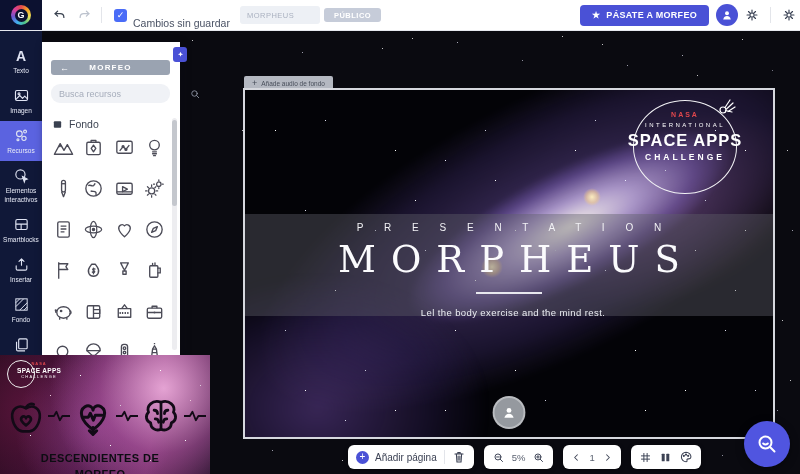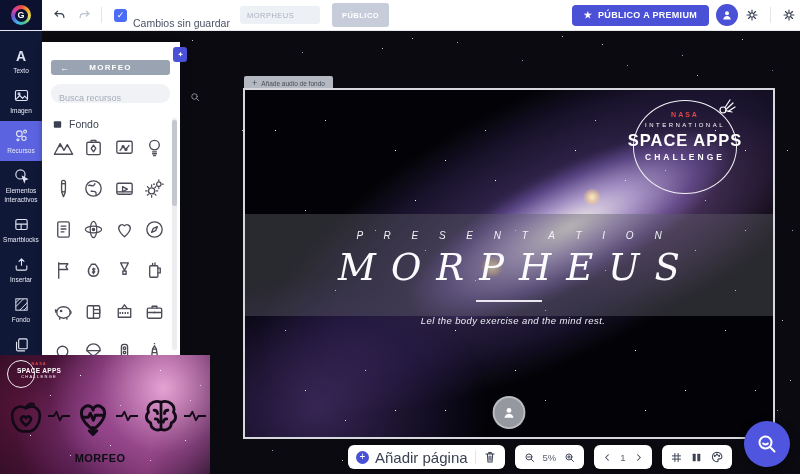--- a/index.html
+++ b/index.html
@@ -17,21 +17,21 @@
          display:flex;align-items:center;justify-content:center;line-height:1;}
   .tb-btn{border:none;background:none;padding:0 5px;display:flex;align-items:center;cursor:pointer;color:#39414f;}
   .tb-btn.disabled{color:#bcc2cd;}
   .tb-divider{width:1px;height:16px;background:#e3e5ea;margin:0 4px;}
   .save-check{width:13px;height:13px;border-radius:3px;background:#4a6cf7;color:#fff;font-size:9px;
           display:flex;align-items:center;justify-content:center;margin:0 6px 0 8px;}
   .unsaved{font-size:10.5px;color:#4a5264;margin-right:10px;white-space:nowrap;margin-top:16px;}
   .title-input{width:66px;height:18px;background:#edf0f5;border:none;border-radius:3px;padding:0 7px;
           font-size:7.5px;letter-spacing:.5px;color:#3c4557;font-family:"Liberation Sans",sans-serif;}
   .title-input::placeholder{color:#aab1c0;}
-  .pub-badge{margin-left:12px;height:24px;padding:0 10px;background:#c6ccd9;border:none;border-radius:3px;
+  .pub-badge{margin-left:4px;height:14px;padding:0 10px;background:#c6ccd9;border:none;border-radius:3px;
           color:#ffffff;font-size:7.5px;font-weight:bold;letter-spacing:.5px;display:flex;align-items:center;cursor:pointer;}
   .tb-right{margin-left:auto;display:flex;align-items:center;gap:7px;padding-right:4px;}
   .btn-premium{height:21px;background:#4a51d6;color:#fff;border:none;border-radius:4px;padding:0 12px;
           font-size:9px;font-weight:bold;letter-spacing:.3px;display:flex;align-items:center;gap:6px;cursor:pointer;}
   .avatar-btn{width:22px;height:22px;border-radius:50%;background:#4a51d6;border:none;display:flex;
           align-items:center;justify-content:center;color:#fff;cursor:pointer;padding:0;}
   .gear-btn{border:none;background:none;color:#3a4254;padding:0;cursor:pointer;display:flex;}
   .btn-present{height:22px;background:#4a51d6;color:#fff;border:none;border-radius:4px;display:flex;
           align-items:center;padding:0;cursor:pointer;overflow:hidden;}
   .present-main{display:flex;align-items:center;gap:5px;padding:0 8px;font-size:9px;font-weight:bold;letter-spacing:.3px;}
@@ -75,21 +75,21 @@
       210px 240px #fff,240px 40px #ccd,270px 140px #fff,300px 220px #dde,330px 60px #fff,360px 180px #eef,
       390px 260px #fff,420px 80px #ccd,450px 160px #fff,480px 240px #dde,500px 60px #fff,510px 300px #ccd,
       60px 300px #fff,100px 330px #dde,200px 320px #fff,300px 310px #ccd,400px 320px #fff,470px 40px #eef,
       250px 90px #fff,350px 30px #ccd,150px 320px #fff,80px 30px #dde,500px 140px #fff,40px 240px #ccd,
       440px 300px #fff,380px 90px #eef,230px 190px #fff,310px 160px #ccd,170px 110px #fff,130px 140px #dde,
       490px 200px #fff,460px 110px #ccd,270px 280px #fff,200px 70px #eef;}
   .glow-star{position:absolute;width:18px;height:18px;border-radius:50%;
     background:radial-gradient(circle,rgba(255,240,190,.95),rgba(255,210,120,.45) 45%,transparent 70%);}
   .gs1{left:338px;top:98px;}  .gs2{left:236px;top:166px;width:22px;height:22px;}
   .title-band{position:absolute;left:0;top:124px;width:100%;height:102px;background:rgba(95,95,105,.42);}
-  .slide-texts{position:absolute;left:0;top:140px;width:100%;text-align:center;color:#fff;font-style:italic;}
+  .slide-texts{position:absolute;left:0;top:132px;width:100%;text-align:center;color:#fff;}
   .kicker{font-size:10px;letter-spacing:9px;text-indent:9px;color:#f2f2f5;}
   .big-title{font-family:"DejaVu Serif","Liberation Serif",serif;font-size:37px;letter-spacing:15px;
       text-indent:15px;margin-top:5px;color:#fbfbfd;font-weight:normal;}
   .title-rule{width:66px;height:2px;background:#e8e8ee;margin:11px auto 0;}
   .slide-sub{margin-top:13px;font-size:9.5px;color:#eceef4;letter-spacing:.4px;padding-left:8px;}
   
   .nasa-logo{position:absolute;right:22px;top:8px;width:132px;height:100px;color:#fff;text-align:center;}
   .nasa-ellipse{position:absolute;left:14px;top:2px;width:102px;height:92px;border:1.5px solid #f2f2f5;border-radius:50%;}
   .nasa-sat{position:absolute;right:12px;top:-4px;color:#fff;}
   .nasa-txt{position:relative;padding-top:13px;line-height:1.25;}
@@ -103,21 +103,21 @@
   
   .panel{position:absolute;left:42px;top:42px;width:138px;height:314px;background:#ffffff;z-index:35;
       box-shadow:2px 2px 8px rgba(10,10,20,.45);}
   .pin-tab{position:absolute;right:-7px;top:5px;width:14px;height:15px;background:#4a51d6;border:none;
       border-radius:3px;color:#fff;display:flex;align-items:center;justify-content:center;cursor:pointer;padding:0;}
   .volver-btn{position:absolute;left:9px;top:18px;width:119px;height:15px;background:#9aa3b1;border:none;
       border-radius:3px;color:#fff;font-size:8px;font-weight:bold;letter-spacing:1.2px;cursor:pointer;
       display:flex;align-items:center;justify-content:center;}
   .volver-arrow{position:absolute;left:9px;font-size:9px;font-weight:normal;}
   .search-box{position:absolute;left:9px;top:42px;width:119px;height:19px;background:#f0f2f6;border-radius:9px;
-      display:flex;align-items:flex-end;gap:40px;}
+      display:flex;align-items:center;gap:40px;}
   .search-input{flex:1;border:none;background:none;padding:0 0 0 8px;font-size:9px;color:#3c4557;width:90px;
       font-family:"Liberation Sans",sans-serif;}
   .search-input::placeholder{color:#a6adbb;}
   .search-ic{color:#8d94a3;padding-right:7px;display:flex;}
   .section-head{position:absolute;left:10px;top:76px;display:flex;align-items:center;gap:6px;color:#3f4654;font-size:10.5px;}
   .icon-grid{position:absolute;left:6px;top:92px;width:122px;display:grid;grid-template-columns:repeat(4,1fr);
       row-gap:14px;justify-items:center;}
   .res-cell{border:none;background:none;padding:2px;color:#4b4b57;cursor:pointer;display:flex;}
   .panel-scroll{position:absolute;right:3px;top:76px;width:5px;height:232px;background:#ededf0;border-radius:3px;}
   .panel-thumb{position:absolute;right:0;top:2px;width:5px;height:86px;background:#c4c7cd;border-radius:3px;cursor:pointer;}
@@ -138,21 +138,21 @@
   .tl-big{font-size:6.5px;font-weight:bold;letter-spacing:.3px;white-space:nowrap;}
   .tl-small{font-size:4px;letter-spacing:1.3px;white-space:nowrap;}
   .thumb-icons{position:absolute;left:4px;top:38px;width:202px;display:flex;align-items:center;color:#120a16;}
   .thumb-icons svg{flex:none;}
   .thumb-caption{position:absolute;left:0;top:96px;width:200px;text-align:center;color:#0c0c12;
       font-weight:bold;font-size:11px;line-height:1.45;letter-spacing:.4px;}
   
   .bottombar{position:absolute;left:348px;top:445px;display:flex;gap:10px;z-index:40;}
   .bb-group{background:#fff;border-radius:6px;height:24px;display:flex;align-items:center;padding:0 8px;gap:7px;
       box-shadow:0 1px 4px rgba(0,0,0,.35);color:#3c4254;}
-  .bb-label{font-size:15px;color:#3c4254;white-space:nowrap;}
+  .bb-label{font-size:10px;color:#3c4254;white-space:nowrap;}
   .bb-num{font-size:9.5px;color:#5a6170;}
   .bb-btn{border:none;background:none;padding:0;display:flex;align-items:center;cursor:pointer;color:#3c4254;}
   .bb-divider{width:1px;height:14px;background:#e3e5ea;}
   .add-circle{width:13px;height:13px;border-radius:50%;background:#4a51d6;color:#fff;font-size:10px;line-height:12px;
       display:flex;align-items:center;justify-content:center;}
   .help-btn{position:absolute;right:10px;bottom:7px;width:46px;height:46px;border-radius:50%;background:#5055e0;
       border:none;display:flex;align-items:center;justify-content:center;color:#fff;cursor:pointer;z-index:50;
       box-shadow:0 2px 8px rgba(0,0,0,.4);}
 </style>
 </head>
@@ -516,21 +516,21 @@
     </button>
   <div class="tb-divider"></div>
   <span class="save-check">✓</span>
   <span class="unsaved">Cambios sin guardar</span>
   <input class="title-input" placeholder="MORPHEUS" style="">
   <button class="pub-badge">PÚBLICO</button>
 
   <div class="tb-right">
     <button class="btn-premium">
       <span>★</span>
-      <span>PÚBLICO A PREMIUM</span>
+      <span>PÁSATE A MORFEO</span>
     </button>
     <button class="avatar-btn">
         <svg class="ic" width="14" height="14">
           <use href="#ic-person"></use>
         </svg>
       </button>
     <button class="gear-btn">
         <svg class="ic" width="14" height="14">
           <use href="#ic-gear"></use>
         </svg>
@@ -858,20 +858,21 @@
         <use href="#th-brain"></use>
       </svg>
     <svg class="ic" width="22" height="18">
         <use href="#th-pulse"></use>
       </svg>
     <svg class="ic" width="44" height="44">
         <use href="#th-rocket"></use>
       </svg>
   </div>
   <div class="thumb-caption">
+    <div>DESCENDIENTES DE</div>
     <div>MORFEO</div>
   </div>
 </div>
 
 <div class="bottombar">
   <div class="bb-group">
     <button class="bb-btn" style="gap:6px;display:flex;align-items:center;">
       <span class="add-circle">+</span>
       <span class="bb-label">Añadir página</span>
     </button>

